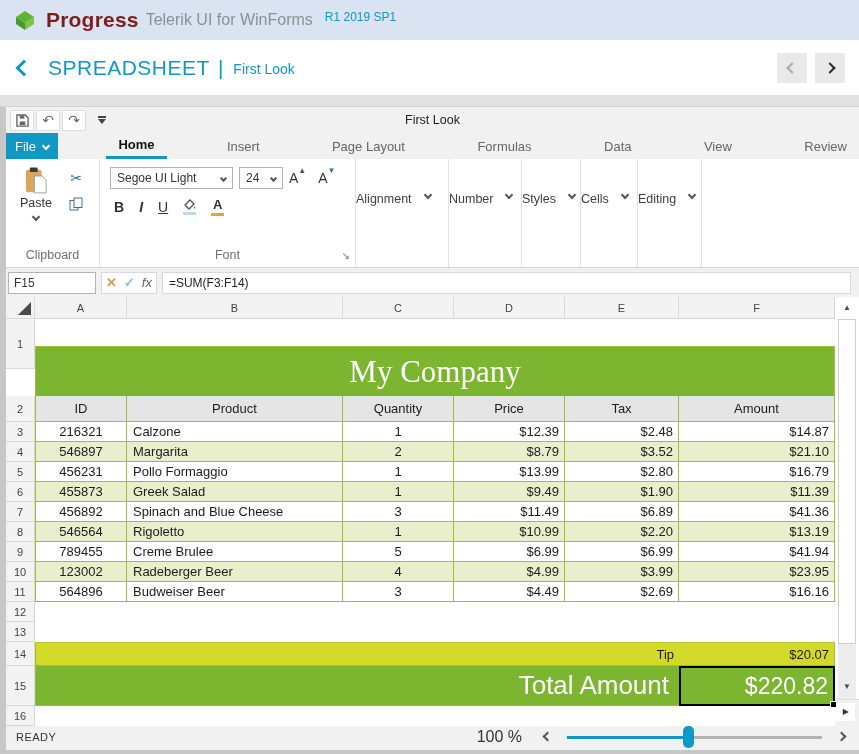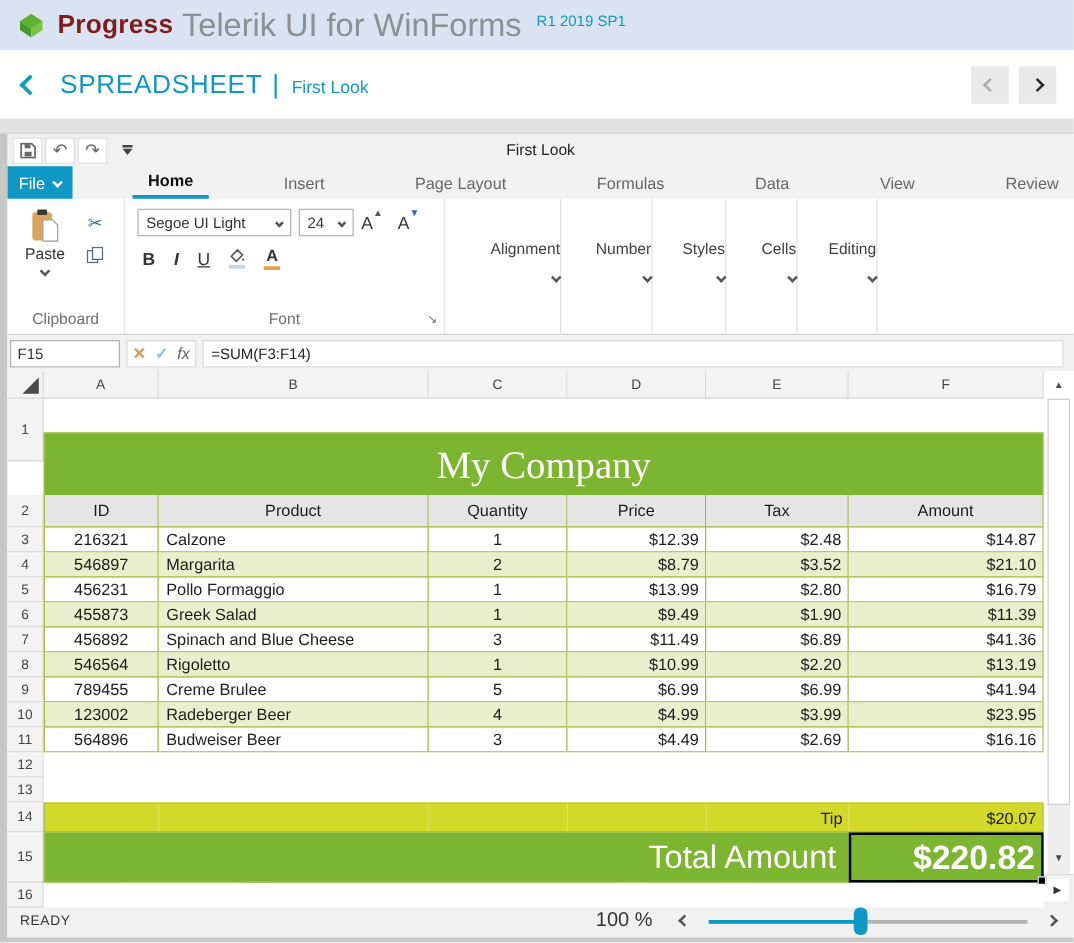--- a/index.html
+++ b/index.html
@@ -5,21 +5,21 @@
   * { box-sizing: border-box; margin: 0; padding: 0; }
   html,body { width:859px; height:754px; overflow:hidden;
     font-family:"Liberation Sans", sans-serif; background:#fff; }
   .app { position:relative; width:859px; height:754px; background:#e5e5e5; }
 
   
   .topbar { position:absolute; top:0; left:0; right:0; height:40px; background:#d9e3f1;
     display:flex; align-items:center; padding-left:12px; }
   .logo { width:26px; height:24px; margin-right:8px; }
   .brand { font-size:21px; font-weight:bold; color:#7f1d1d; letter-spacing:.2px; }
-  .product { font-size:26px; color:#8b9094; margin-left:7px; font-weight:300; }
+  .product { font-size:16px; color:#8b9094; margin-left:7px; font-weight:300; }
   .version { font-size:12px; color:#0f98c4; margin-left:12px; margin-top:-6px; }
 
   
   .navbar { position:absolute; top:40px; left:0; right:0; height:55px; background:#fff;
     display:flex; align-items:center; padding:0 14px; }
   .backchev { width:12px; height:12px; border-left:3px solid #0f98c4; border-bottom:3px solid #0f98c4;
     transform:rotate(45deg); margin:0 18px 0 4px; cursor:pointer; }
   .navtitle { font-size:21px; color:#0f98c4; letter-spacing:.5px; }
   .navsep { font-size:21px; color:#0f98c4; margin:0 10px 0 8px; }
   .navsub { font-size:14px; color:#0f98c4; margin-top:3px; }
@@ -68,21 +68,21 @@
   .combo .dd { margin-left:auto; width:18px; display:flex; align-items:center; justify-content:center; color:#555; }
   .combo .dd .chev { width:5px; height:5px; }
   .fname { width:123px; }
   .fsize { width:44px; }
   .growshrink { font-size:14px; color:#333; cursor:pointer; position:relative; padding-right:6px; }
   .growshrink sup { font-size:8px; position:relative; top:-4px; }
   .fontrow2 { display:flex; align-items:center; gap:15px; margin-top:9px; margin-left:4px; }
   .fbtn { cursor:pointer; font-size:14px; color:#333; display:flex; flex-direction:column; align-items:center; line-height:1; }
   .fbtn .cbar { width:13px; height:3px; margin-top:2px; }
   .launcher { position:absolute; right:5px; bottom:6px; font-size:10px; color:#777; cursor:pointer; line-height:1; }
-  .cgroup { display:flex; flex-direction:column; align-items:flex-end; padding-top:33px; gap:13px; cursor:pointer; }
+  .cgroup { display:flex; align-items:flex-start; padding-top:33px; gap:13px; cursor:pointer; }
   .cgroup .clabel { font-size:12.5px; color:#3f3f3f; }
   .cgroup .chev { width:6px; height:6px; color:#555; }
   .g-align{width:93px;} .g-number{width:73px;} .g-styles{width:59px;} .g-cells{width:57px;} .g-editing{width:64px;}
 
   
   .fbar { height:29px; background:#f1f1f1; display:flex; align-items:center; padding:0 8px 0 2px; gap:5px; }
   .namebox { width:88px; height:22px; background:#fff; border:1px solid #b3b3b3; font-size:12px; color:#333; display:flex; align-items:center; padding-left:5px; }
   .fbtns { height:22px; background:#fff; border:1px solid #d9d9d9; display:flex; align-items:center; padding:0 4px; gap:7px; }
   .fcancel { color:#d69a5a; font-size:13px; font-weight:bold; cursor:pointer; }
   .fconfirm { color:#86bfe0; font-size:13px; font-weight:bold; cursor:pointer; }
@@ -105,21 +105,21 @@
   .lb { border-left:1px solid #a4bb41; }
   .alt { background:#e9efcc; }
   .r1 .banner { width:800px; height:50px; background:#7cb530; border:1px solid #a4bb41; border-bottom:none;
     color:#fff; font-family:"Liberation Serif", serif; font-size:31px; display:flex; align-items:center; justify-content:center; cursor:cell;margin-top:27px; }
   .r2 .cell { height:26px; background:#e5e5e5; }
   .rd .cell { height:20px; }
   .r14 .cell { height:24px; background:#d2d928; border-bottom:1px solid #a4bb41; border-top:1px solid #c0c73a; }
   .r15 { position:relative; }
   .r15 .cell { height:40px; background:#7cb530; color:#fff; }
   .totallbl { width:644px; font-size:26px; font-weight:300; justify-content:flex-end; padding-right:10px; border-left:1px solid #a4bb41; border-bottom:1px solid #a4bb41; }
-  .totalval { position:relative; font-size:27px; font-weight:700; border:2px solid #000; }
+  .totalval { position:relative; font-size:23px; font-weight:400; border:2px solid #000; }
   .fillhandle { position:absolute; right:-4px; bottom:-4px; width:7px; height:7px; background:#000; border:1px solid #fff; }
   .emptyrow { width:800px; height:20px; background:#fff; cursor:cell; }
   .vsb { position:absolute; top:0; right:0; bottom:0; width:24px; background:#fff; }
   .vsb .track { position:absolute; top:22px; bottom:0; left:3px; right:3px; background:#ededed; }
   .vsb .thumb { position:absolute; top:22px; left:3px; right:3px; height:325px; background:#fff; border:1px solid #cfcfcf; cursor:grab; }
   .vsb .up { position:absolute; top:6px; left:0; right:0; text-align:center; font-size:8px; color:#4a4a4a; cursor:pointer; }
   .vsb .dn { position:absolute; bottom:8px; left:0; right:0; text-align:center; font-size:8px; color:#4a4a4a; cursor:pointer; }
 
   
   .sheetbar { height:24px; background:#f1f1f1; border-top:1px solid #d9d9d9; display:flex; align-items:stretch; }

